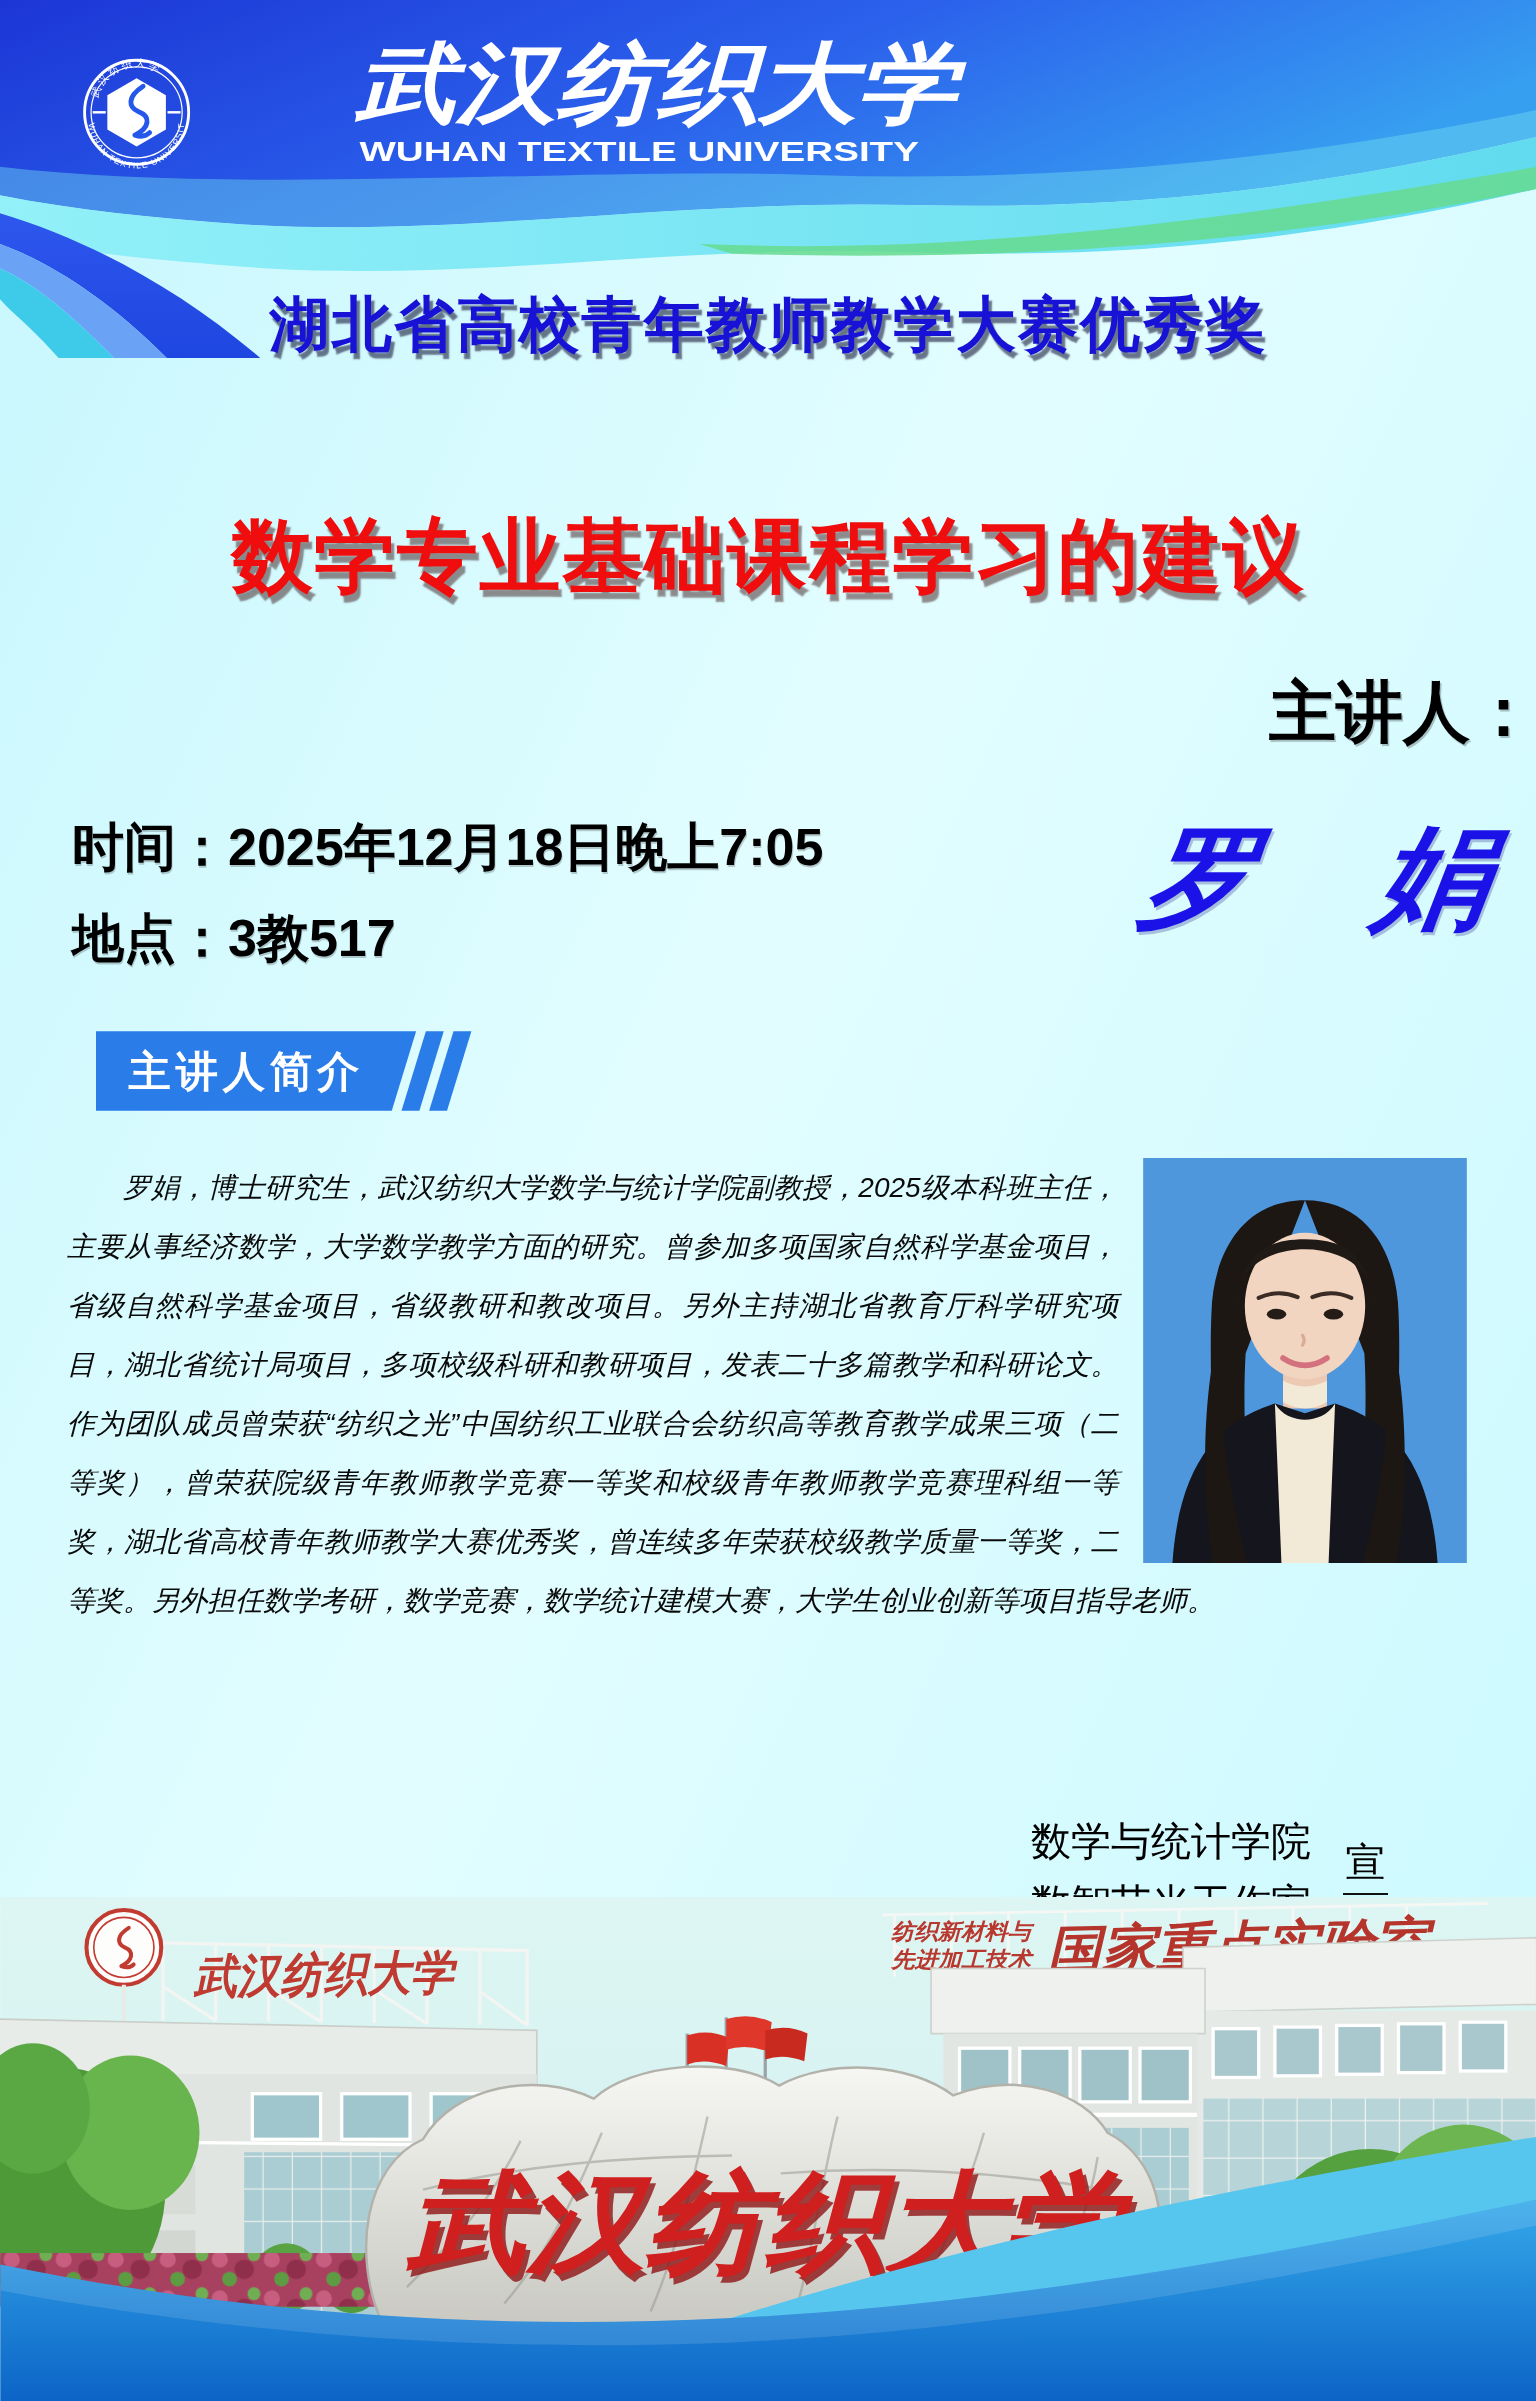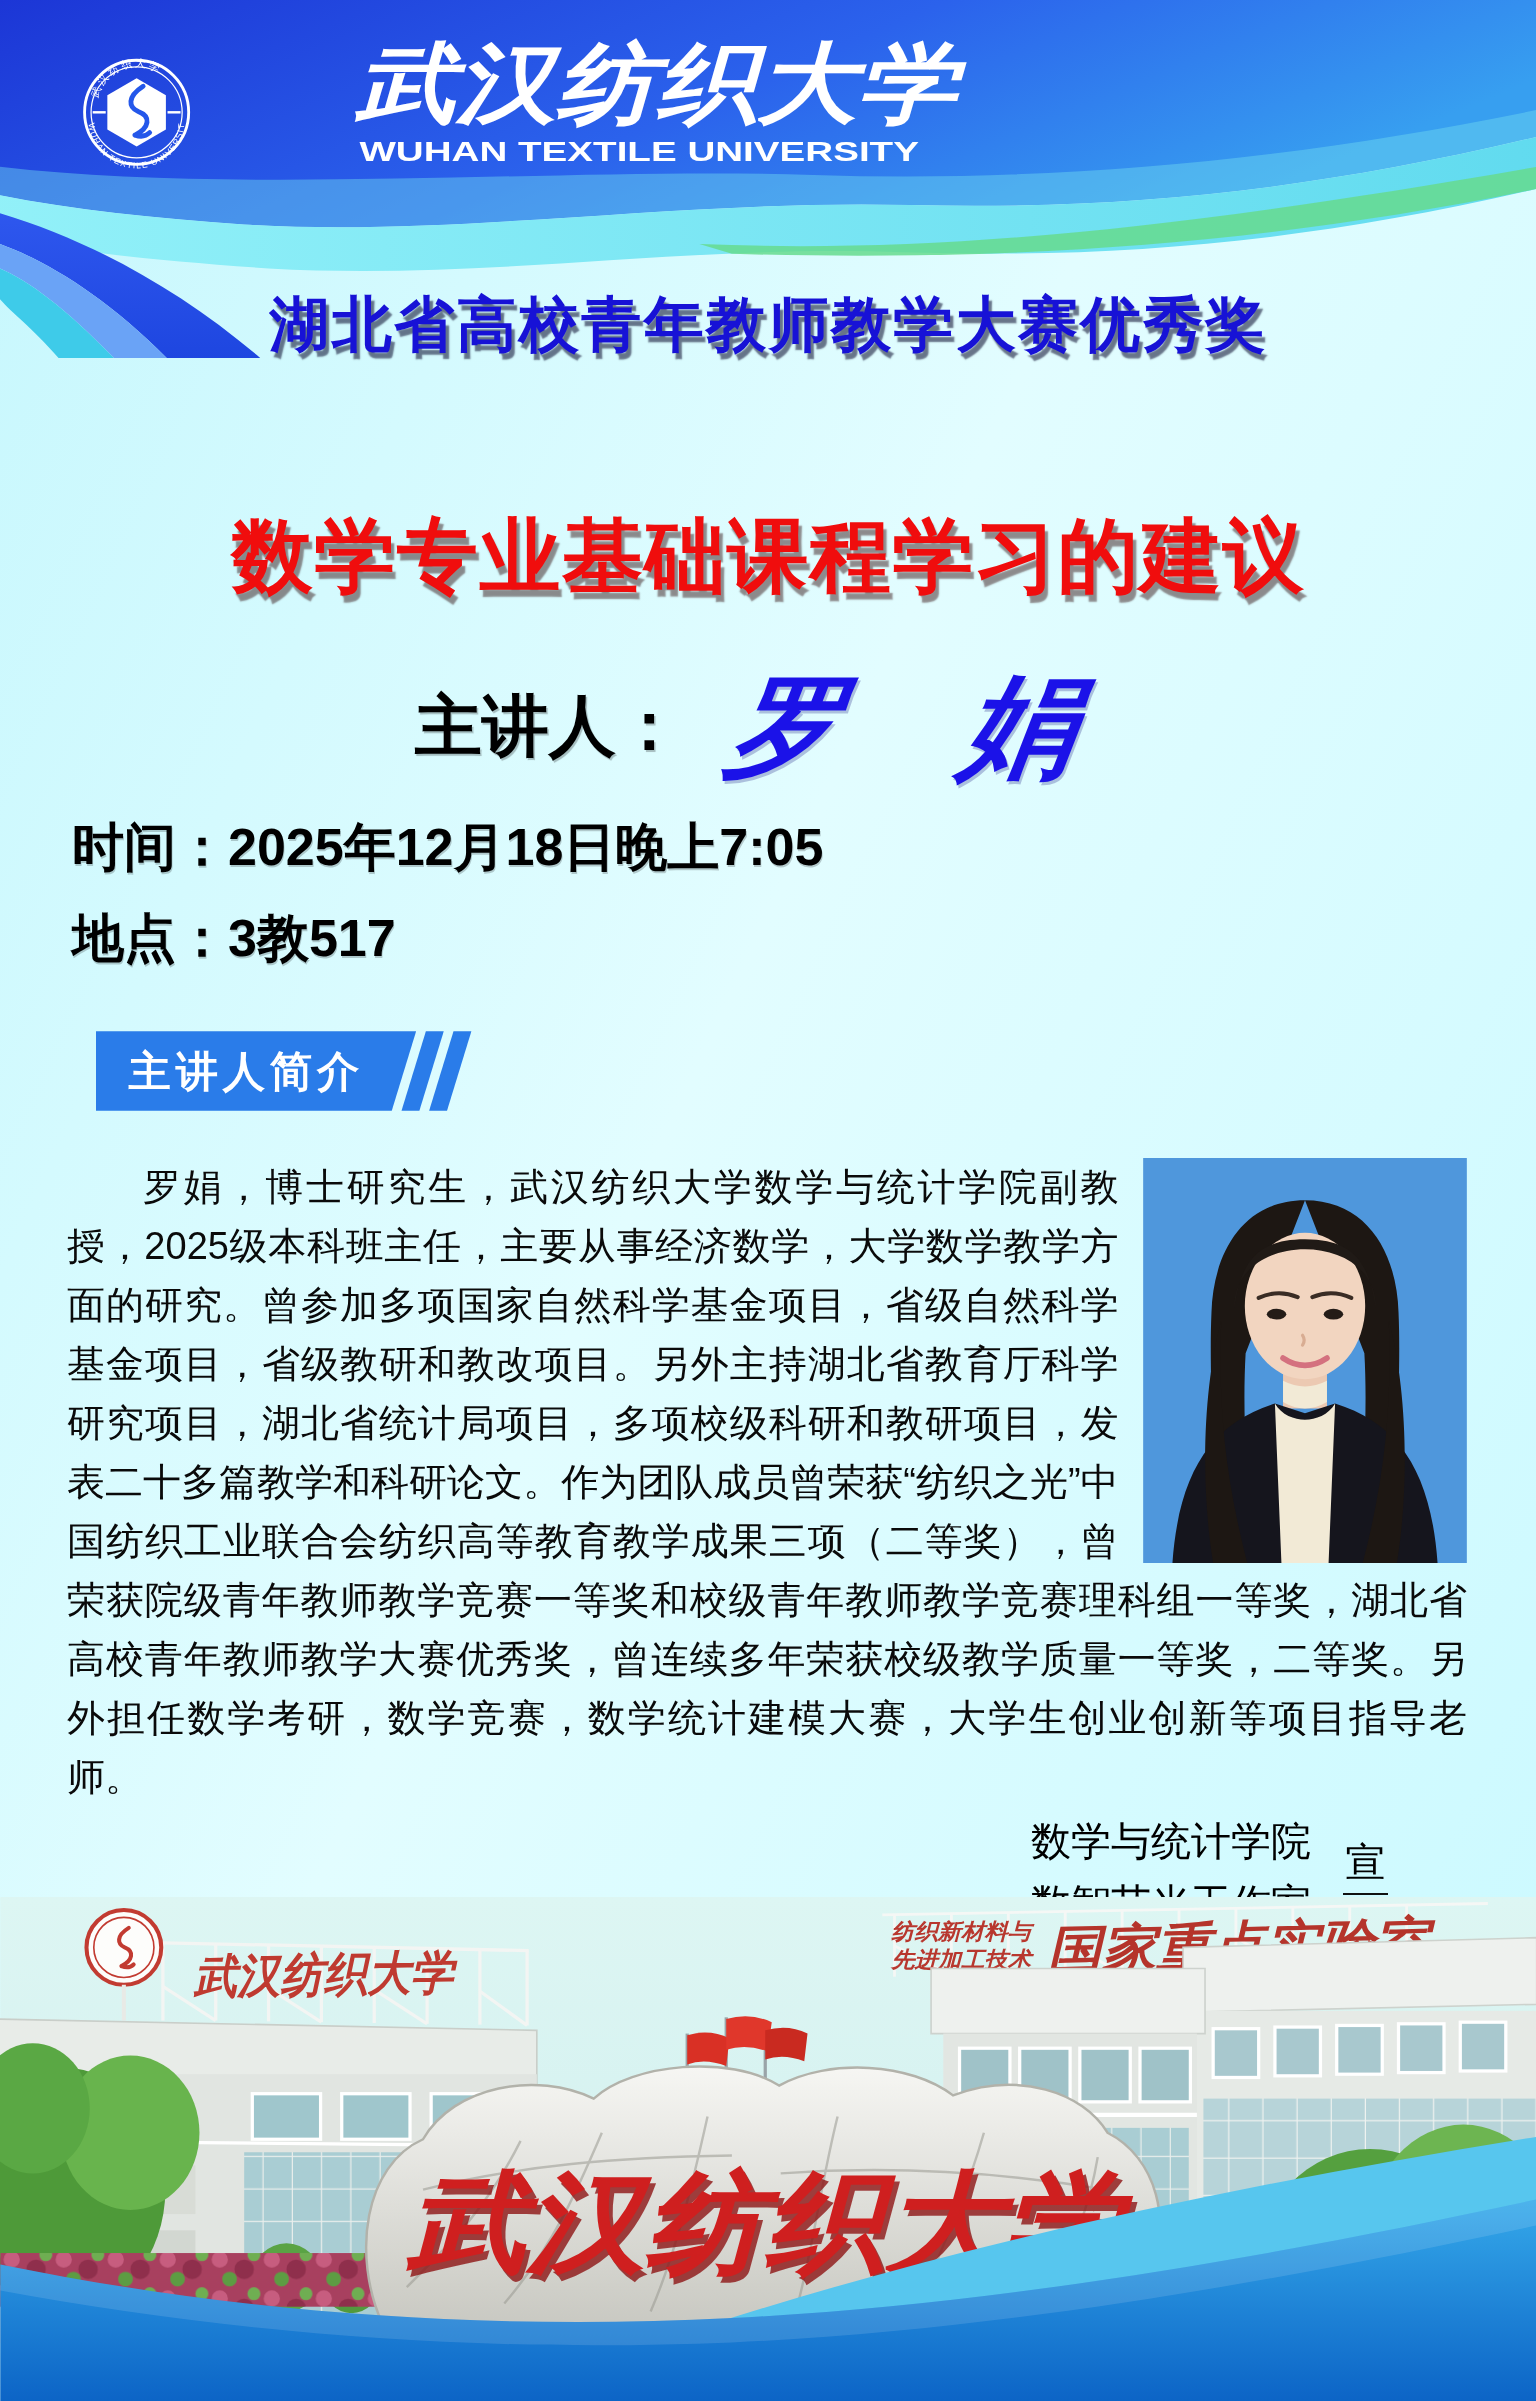--- a/index.html
+++ b/index.html
@@ -17,37 +17,37 @@
   }
   .title-red{
     position:absolute;left:0;width:100%;text-align:center;
     font-size:81px;font-weight:900;color:#f00d0d;letter-spacing:1.6px;
     text-shadow:3.3px 6.5px 1.6px rgba(40,0,0,.45);
   }
   .title-red.l1{top:395px}
   .title-red.l2{top:503px}
   .speaker-row{
     position:absolute;top:667px;left:0;width:100%;
-    display:flex;justify-content:center;align-items:flex-end;gap:45px;
+    display:flex;justify-content:center;align-items:flex-end;gap:45px;flex-direction:column;
   }
   .speaker-label{font-size:67px;font-weight:900;color:#000;padding-bottom:14.6px;
     text-shadow:1.6px 2.4px 0.8px rgba(0,0,0,.25);}
   .speaker-name{
     font-size:114px;font-weight:900;color:#1b12e8;line-height:1.05;
     font-style:italic;transform:skewX(-8deg);letter-spacing:45px;
     text-shadow:2.4px 3.3px 0 rgba(10,10,120,.25);white-space:nowrap;
   }
   .info-line{position:absolute;left:72px;font-size:52px;font-weight:900;color:#000;
     text-shadow:0.8px 1.6px 0 rgba(0,0,0,.2);}
   .info-time{top:813px}
   .info-loc{top:904px}
   .badge{position:absolute;left:96px;top:1031px;}
   .bio{
     position:absolute;left:67px;top:1158px;width:1400px;
-    font-size:38px;line-height:59px;color:#0a0a0a;text-align:justify;
+    font-size:28px;line-height:59px;color:#0a0a0a;text-align:justify;font-style:italic;
   }
   .bio p{margin:0;text-indent:2em;}
   .photo{float:right;width:324px;height:405px;margin:0 0 6.5px 24.4px;display:block;}
   .sig{position:absolute;left:1031px;top:1810px;font-size:40px;color:#000;line-height:62px;}
   .sig-suffix{
     position:absolute;left:1343px;top:1835px;font-size:40px;color:#000;
     border-bottom:2.4px solid #111;padding:0 2.4px 3.3px;
   }
   .campus{position:absolute;left:0;top:1897px;}
 </style>

